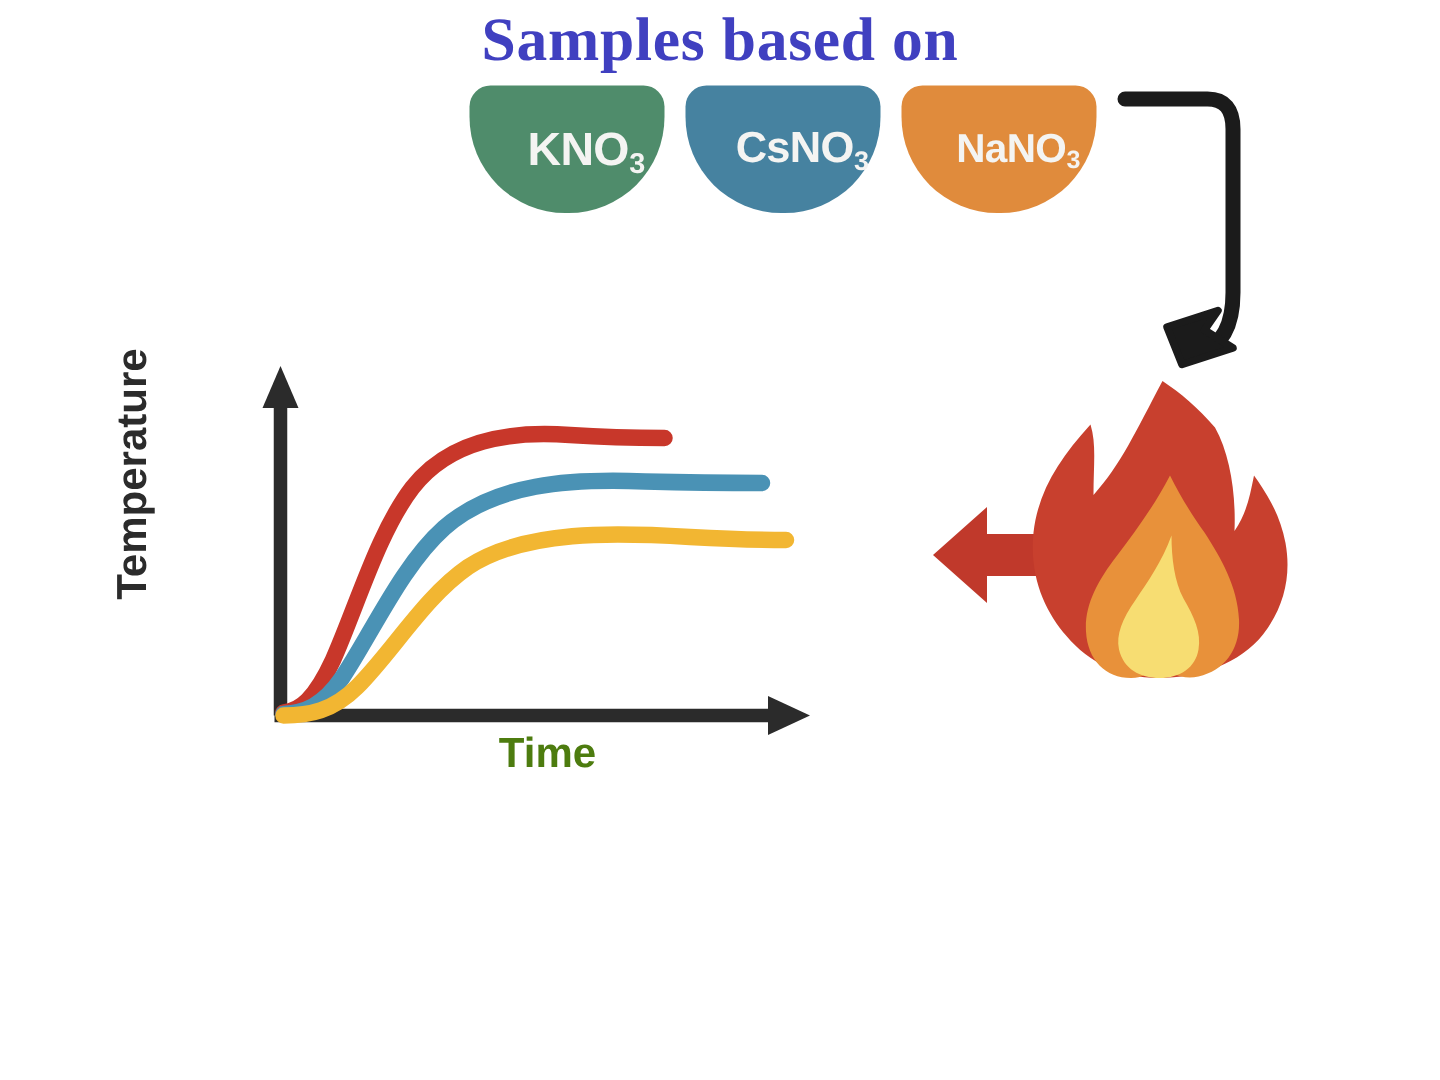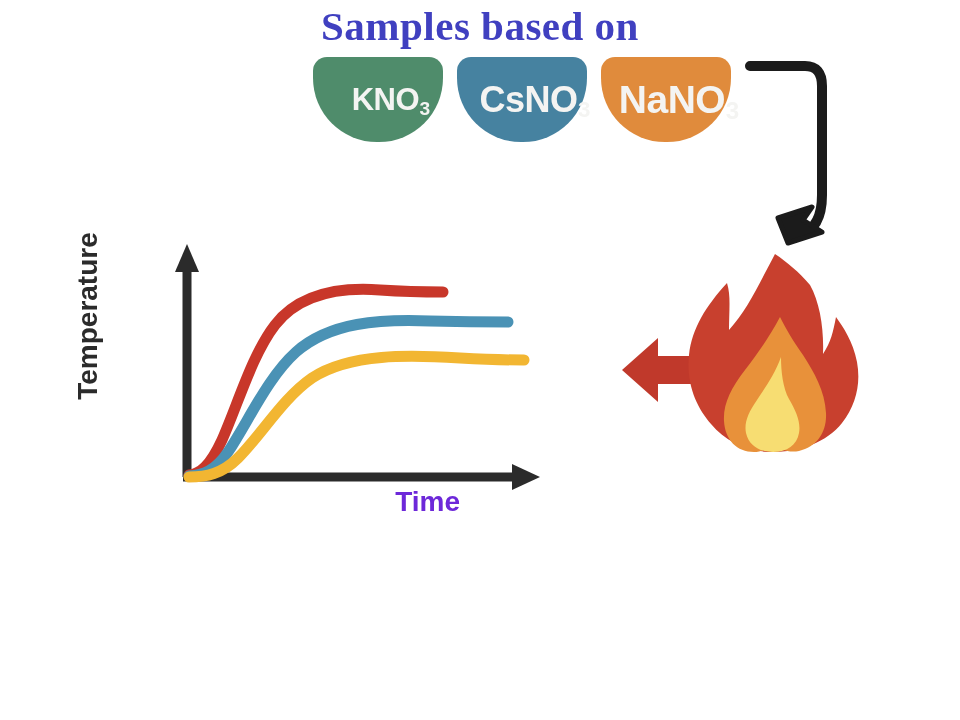--- a/index.html
+++ b/index.html
@@ -55,22 +55,22 @@
   .sample-label sub {
     font-size: 0.62em;
     vertical-align: baseline;
     position: relative;
     top: 0.26em;
     left: 0.02em;
   }
   #sample-0 { left: 313px; }
   #sample-1 { left: 457px; }
   #sample-2 { left: 601px; }
-  #sample-2 .sample-label { font-size: 39px; }
-  #sample-1 .sample-label { font-size: 36px; }
+  #sample-2 .sample-label { font-size: 27px; }
+  #sample-1 .sample-label { font-size: 29px; }
 
   
   #art {
     position: absolute;
     left: 0;
     top: 0;
     width: 960px;
     height: 720px;
     pointer-events: none;
   }
@@ -89,25 +89,25 @@
     font-weight: bold;
     font-size: 28px;
     color: #2b2b2b;
     white-space: nowrap;
   }
   #xlabel {
     position: absolute;
     left: 270px;
     top: 486px;
     width: 190px;
-    text-align: right;
+    text-align: center;
     font-family: "Liberation Sans", sans-serif;
     font-weight: bold;
     font-size: 28px;
-    color: #6d28d9;
+    color: #4d7c0f;
     white-space: nowrap;
   }
 
   
   #heatflow-text {
     position: absolute;
     left: 258px;
     top: 638px;
     font-family: "Liberation Sans", sans-serif;
     font-weight: bold;

